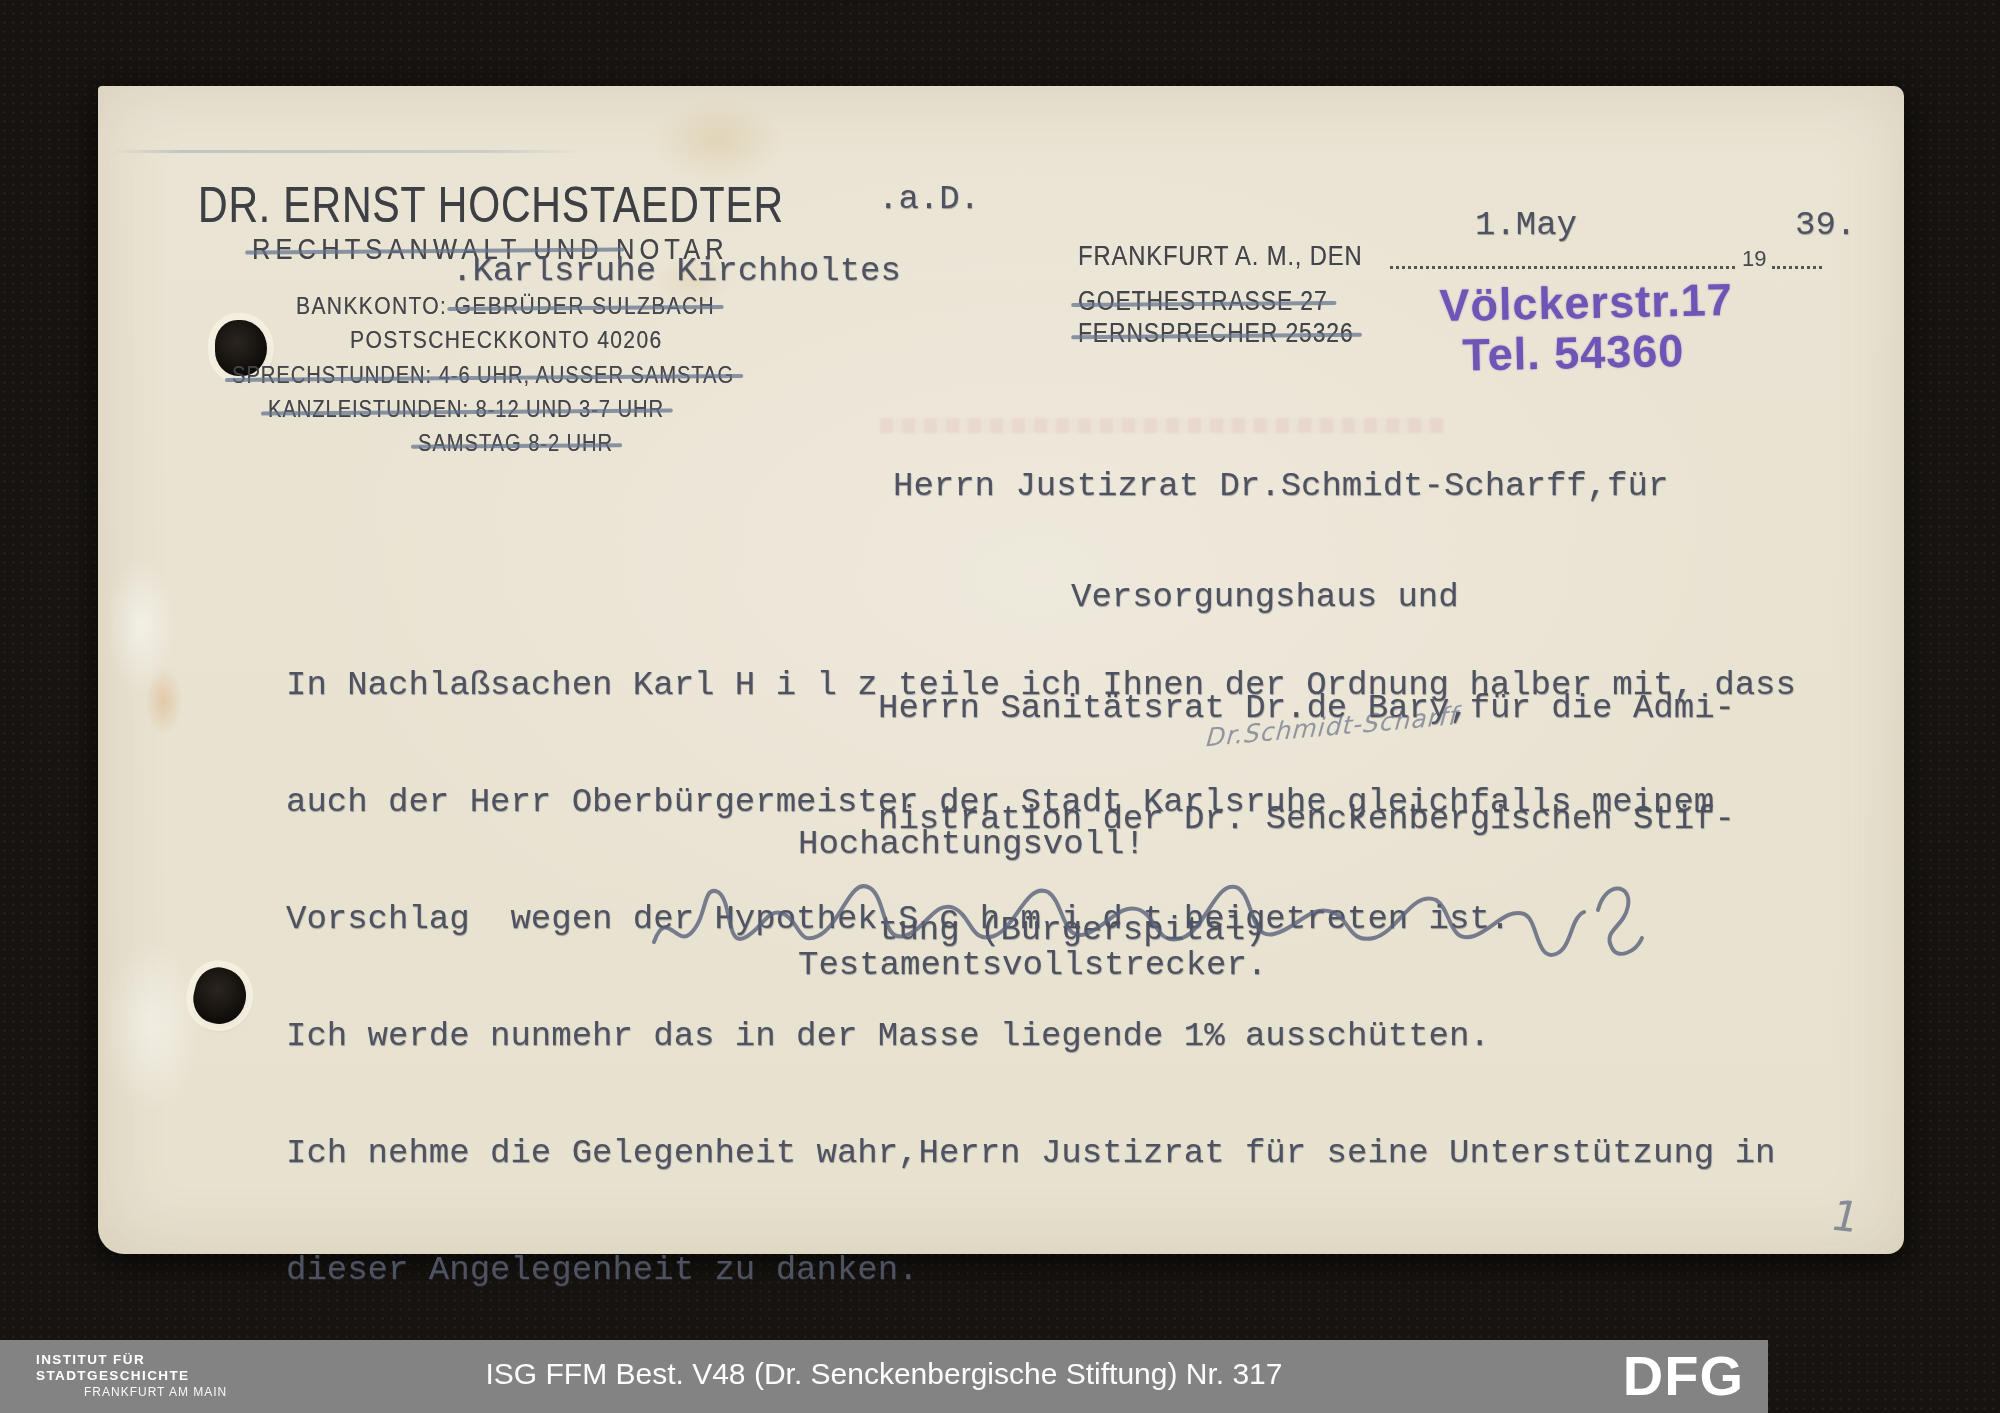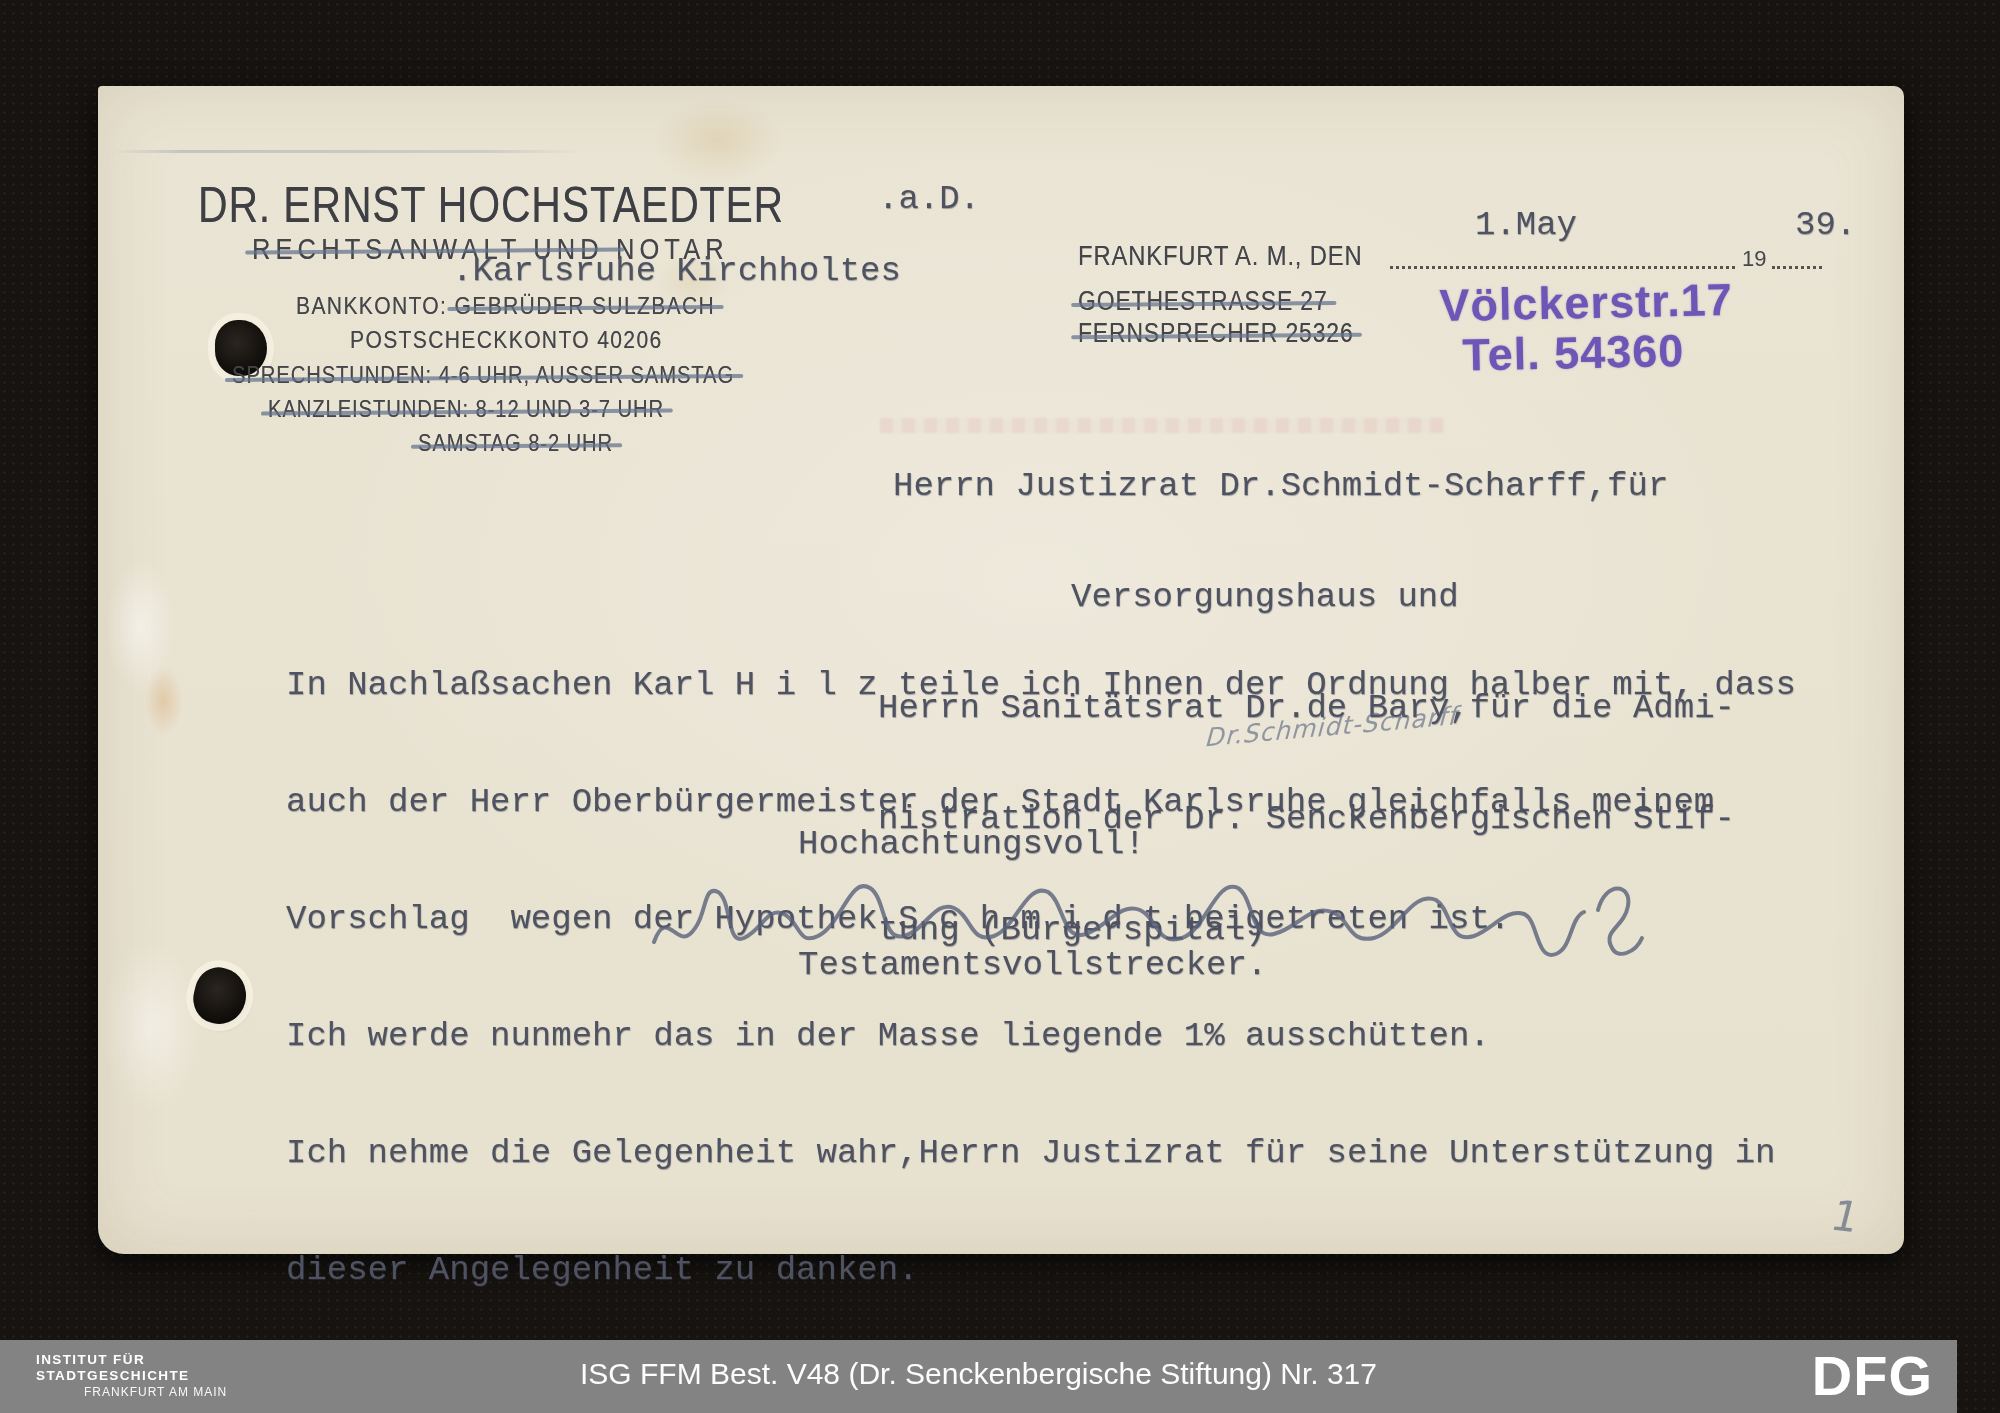--- a/index.html
+++ b/index.html
@@ -79,21 +79,21 @@
     font-size:34px;color:#4f5361;line-height:39px;white-space:pre;text-shadow:.5px .5px .9px rgba(62,64,82,.45);}
   .annotation{position:absolute;left:1108px;top:626px;font-family:"DejaVu Sans",sans-serif;
     font-style:italic;font-size:25px;color:rgba(88,100,128,.62);letter-spacing:1px;
     transform:rotate(-5deg) skewX(-10deg);white-space:nowrap;}
   .closing{left:700px;top:739px;}
   .sig-caption{left:700px;top:852px;margin-top:8px;}
   .sig-svg{position:absolute;left:542px;top:760px;}
   .page-mark{position:absolute;left:1734px;top:1106px;font-family:"DejaVu Sans",sans-serif;
     font-size:42px;color:#767d8c;transform:rotate(6deg) skewX(-8deg);opacity:.85;}
   
-  .footer{position:absolute;left:0;top:1340px;width:1957px;height:73px;background:#838383;color:#fff;}
+  .footer{position:absolute;left:0;top:1340px;width:1768px;height:73px;background:#838383;color:#fff;}
   .inst{position:absolute;left:36px;top:12px;line-height:16px;}
   .inst .b{font-size:13.5px;font-weight:bold;letter-spacing:1.4px;}
   .inst .r{font-size:12px;letter-spacing:1px;opacity:.95;margin-left:48px;}
   .caption{position:absolute;left:0;top:17px;width:100%;text-align:center;font-size:30px;color:#fdfdfd;}
   .dfg{position:absolute;right:24px;top:3px;font-size:56px;font-weight:bold;letter-spacing:1px;}
 </style>
 </head>
 <body>
 
 <div class="stage">

